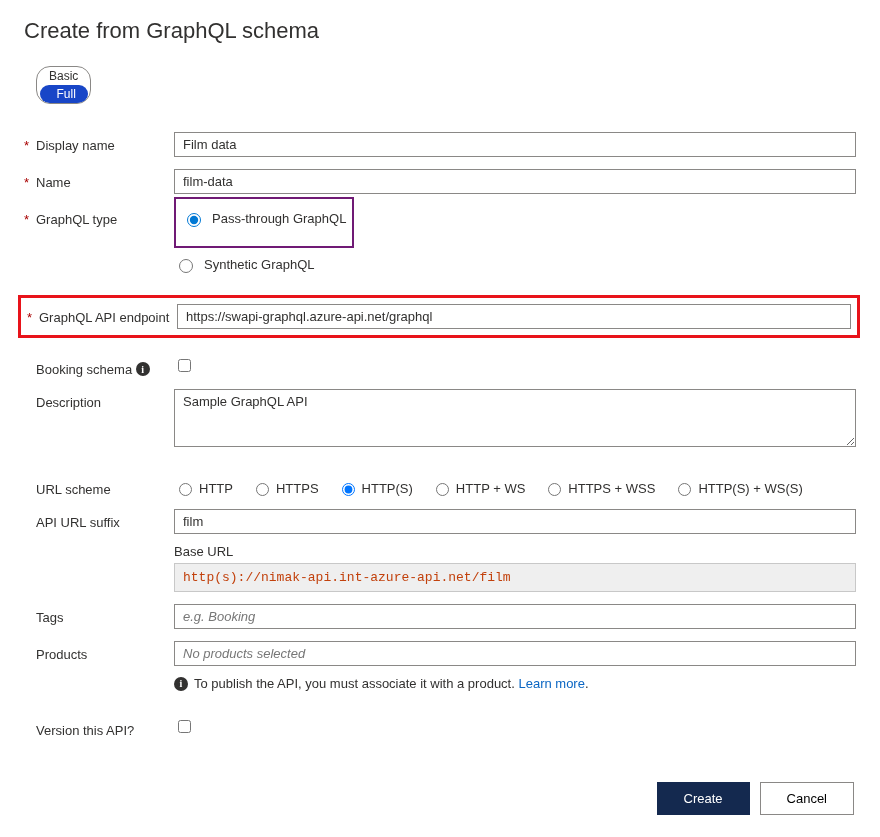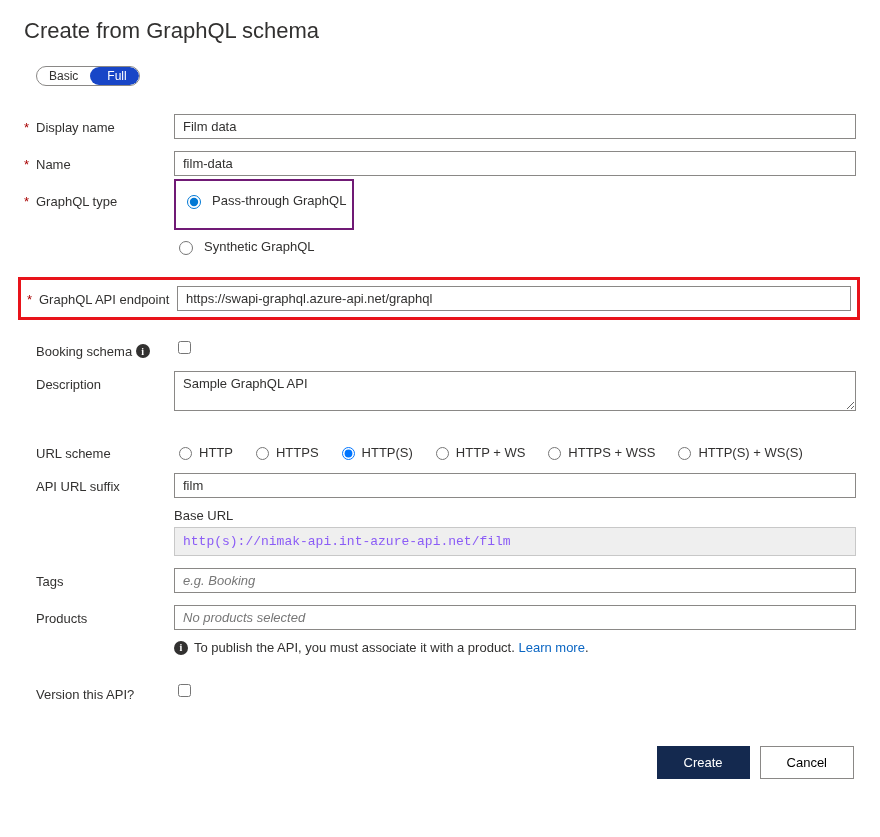--- a/index.html
+++ b/index.html
@@ -20,20 +20,21 @@
   }
   .toggle-pill {
     display: inline-flex;
     align-items: center;
     border: 1px solid #8a8886;
     border-radius: 14px;
     overflow: hidden;
     font-size: 12px;
     margin-left: 12px;
     margin-bottom: 24px;
+    flex-direction: column;
   }
   .toggle-pill span {
     padding: 2px 12px;
     cursor: pointer;
   }
   .toggle-pill .active {
     background: #1846c7;
     color: #fff;
     border-radius: 12px;
     padding-left: 17px;
@@ -69,21 +70,21 @@
     font-family: inherit;
     border: 1px solid #8a8886;
     background: #fff;
     color: #323130;
   }
   input[type=text]::placeholder, textarea::placeholder {
     color: #777;
     font-style: italic;
   }
   textarea {
-    height: 40px;
+    height: 58px;
     resize: both;
   }
   .radio-row {
     display: flex;
     align-items: center;
     gap: 8px;
     margin-top: 4px;
   }
   .radio-row input[type=radio] {
     accent-color: #0078d4;
@@ -115,21 +116,21 @@
     font-size: 13px;
     margin: 10px 0 4px 0;
   }
   .readonly-block {
     width: 100%;
     border: 1px solid #c8c8c8;
     background: #efefef;
     padding: 6px 8px;
     font-family: "Consolas","Courier New",monospace;
     font-size: 13px;
-    color: #8b5cf6;
+    color: #c2410c;
   }
   .info-line {
     display: flex;
     align-items: center;
     gap: 6px;
     margin-top: 10px;
     font-size: 13px;
   }
   .info-line a {
     color: #0b66c3;

